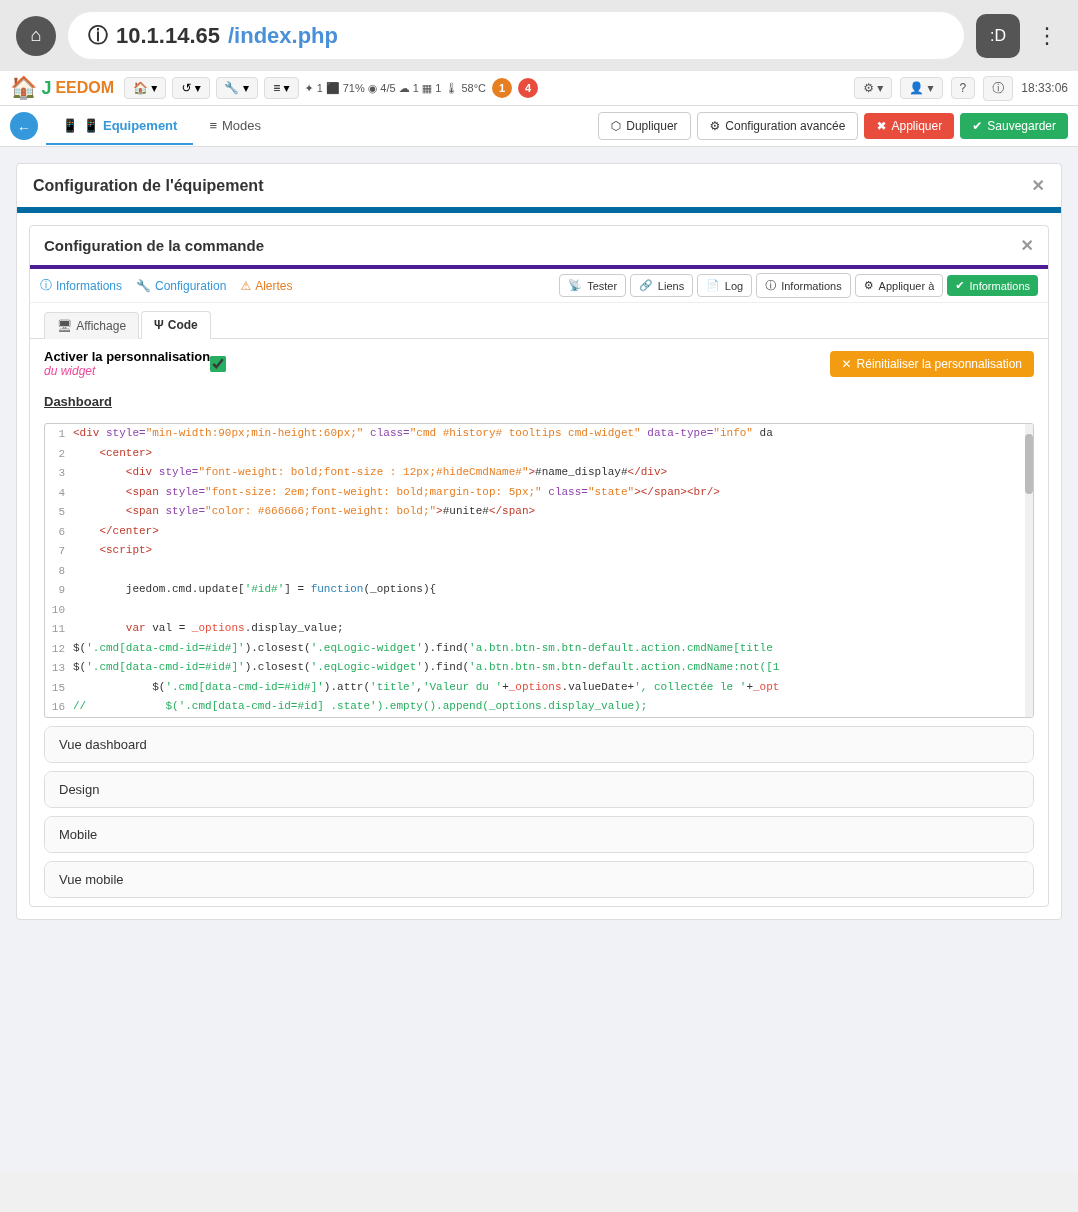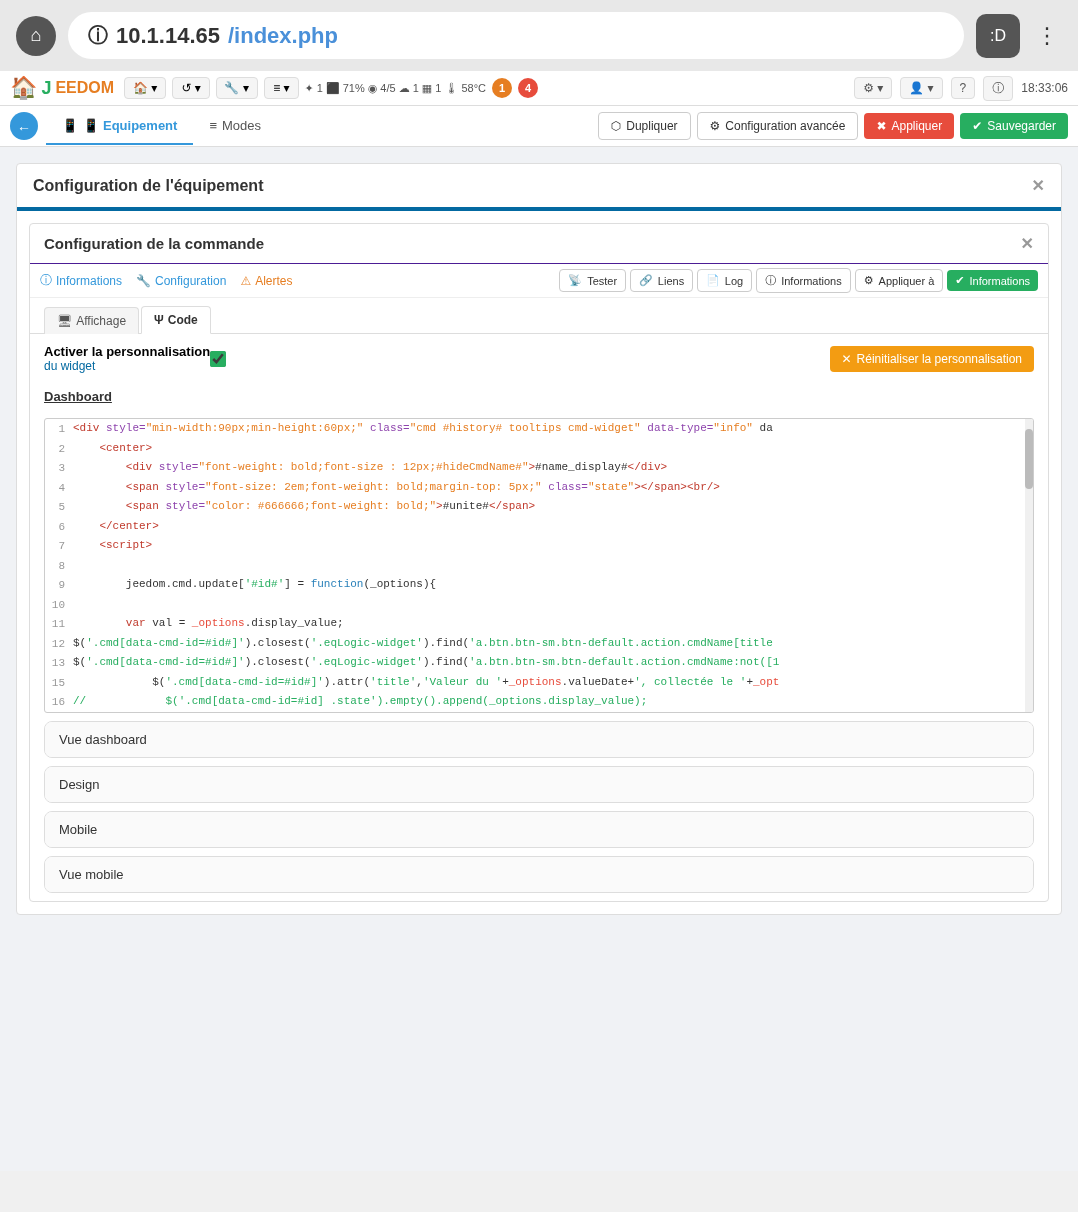--- a/index.html
+++ b/index.html
@@ -131,37 +131,37 @@
       background: white;
       border: 1px solid #ddd;
       border-radius: 4px;
       margin-bottom: 12px;
     }
     .panel-header {
       padding: 12px 16px;
       font-size: 16px;
       font-weight: bold;
       color: #333;
-      border-bottom: 4px solid #0369a1;
+      border-bottom: 6px solid #0369a1;
       display: flex; align-items: center; justify-content: space-between;
     }
     .panel-close { cursor: pointer; color: #999; font-size: 16px; }
 
     .inner-panel {
       background: white;
       border: 1px solid #ddd;
       border-radius: 4px;
       margin: 12px;
     }
     .inner-panel-header {
       padding: 10px 14px;
       font-size: 15px;
       font-weight: bold;
       color: #333;
-      border-bottom: 1px solid #4c1d95;
+      border-bottom: 4px solid #4c1d95;
       display: flex; align-items: center; justify-content: space-between;
     }
 
     
     .sub-tabs {
       display: flex;
       flex-wrap: wrap;
       gap: 2px;
       padding: 8px 14px 0;
       border-bottom: 1px solid #ddd;
@@ -186,21 +186,21 @@
     }
     .sub-tab-link.warning { color: #e67e22; }
 
     
     .widget-personalize {
       display: flex; align-items: center; justify-content: space-between;
       padding: 10px 14px;
     }
     .widget-label { display: flex; flex-direction: column; }
     .widget-label strong { font-size: 13px; }
-    .widget-label span { font-size: 12px; color: #0369a1; }
+    .widget-label span { font-size: 12px; color: #ec4899; font-style: italic; }
     .checkbox-input { width: 16px; height: 16px; accent-color: #27ae60; }
 
     
     .section-label {
       font-size: 13px;
       font-weight: bold;
       color: #333;
       padding: 6px 14px;
       text-decoration: underline;
     }

